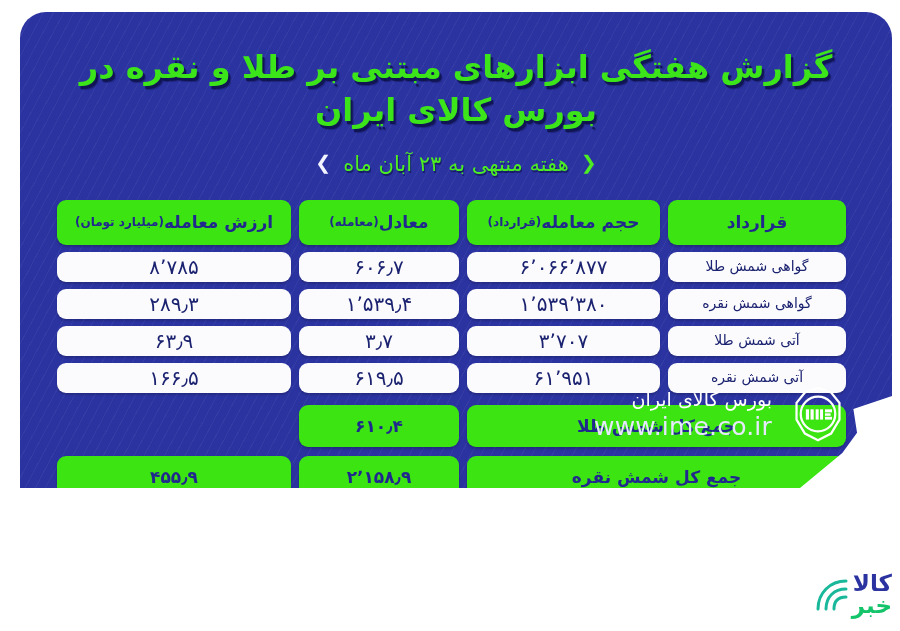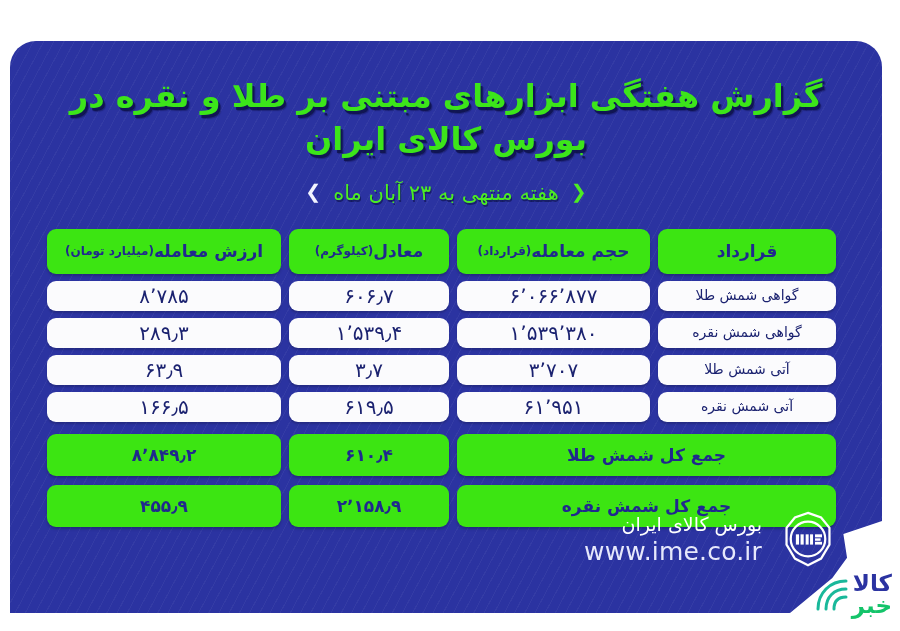--- a/index.html
+++ b/index.html
@@ -15,34 +15,33 @@
   #poster {
     position: relative;
     width: 900px;
     height: 631px;
     background: #ffffff;
   }
 
   
   .card {
     position: absolute;
-    left: 10px;
+    left: 20px;
     top: 12px;
     width: 872px;
-    height: 572px;
+    height: 476px;
     border-radius: 26px 26px 0 0;
     background-color: #2b33a1;
     background-image: repeating-linear-gradient(
         -62deg,
         rgba(255,255,255,0.045) 0px,
         rgba(255,255,255,0.045) 1px,
         rgba(255,255,255,0) 1px,
         rgba(255,255,255,0) 9px);
     overflow: hidden;
-    margin-top: 29px;
   }
 
   
   .headings {
     position: absolute;
     left: 0; right: 0; top: 34px;
     text-align: center;
   }
 
   .title {
@@ -238,21 +237,21 @@
       <div class="trow hrow">
         <div class="cell c-contract">
           <span>قرارداد</span>
         </div>
         <div class="cell c-volume">
           <span>حجم معامله</span>
             <span class="sub-unit">(قرارداد)</span>
         </div>
         <div class="cell c-equiv">
           <span>معادل</span>
-            <span class="sub-unit">(کیلوگرم)</span>
+            <span class="sub-unit">(معامله)</span>
         </div>
         <div class="cell c-value">
           <span>ارزش معامله</span>
             <span class="sub-unit">(میلیارد تومان)</span>
         </div>
       </div>
 
       <div class="trow drow">
         <div class="cell c-contract">گواهی شمش طلا</div>
         <div class="cell c-volume">۶٬۰۶۶٬۸۷۷</div>
@@ -277,21 +276,20 @@
       <div class="trow drow">
         <div class="cell c-contract">آتی شمش نقره</div>
         <div class="cell c-volume">۶۱٬۹۵۱</div>
         <div class="cell c-equiv">۶۱۹٫۵</div>
         <div class="cell c-value">۱۶۶٫۵</div>
       </div>
 
       <div class="trow totrow" style="margin-top:12px;">
         <div class="cell t-label">جمع کل شمش طلا</div>
         <div class="cell t-equiv">۶۱۰٫۴</div>
-        <div class="cell t-value">۸٬۸۴۹٫۲</div>
       </div>
 
       <div class="trow totrow">
         <div class="cell t-label">جمع کل شمش نقره</div>
         <div class="cell t-equiv">۲٬۱۵۸٫۹</div>
         <div class="cell t-value">۴۵۵٫۹</div>
       </div>
 
     </div>
 

